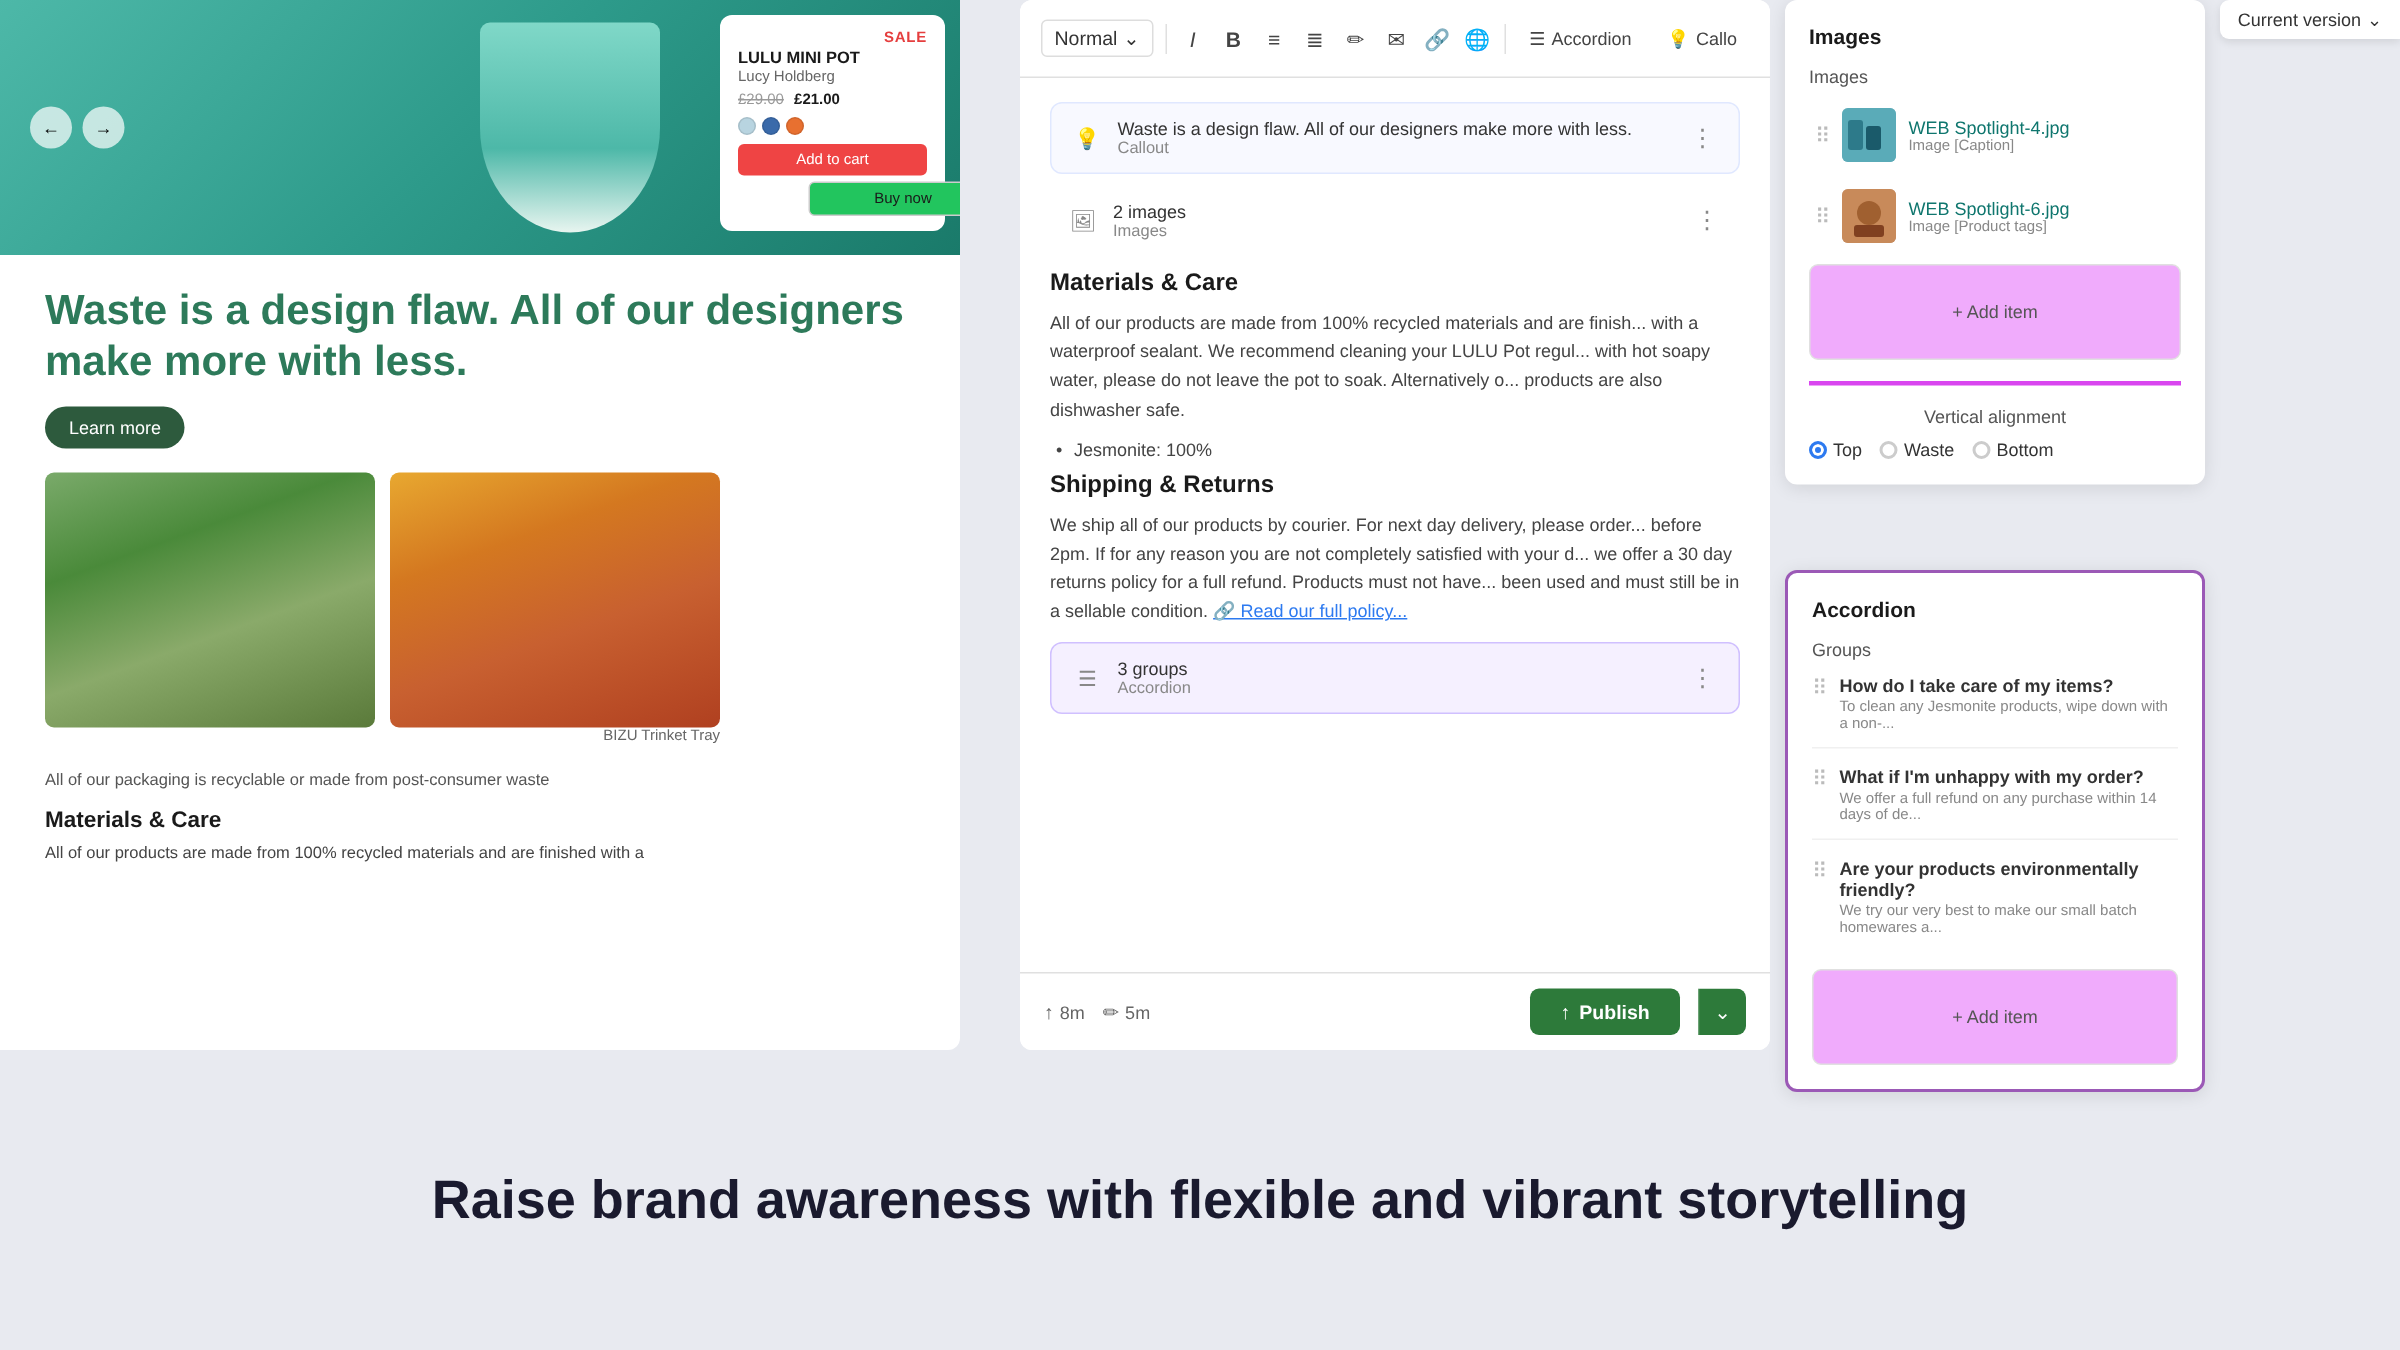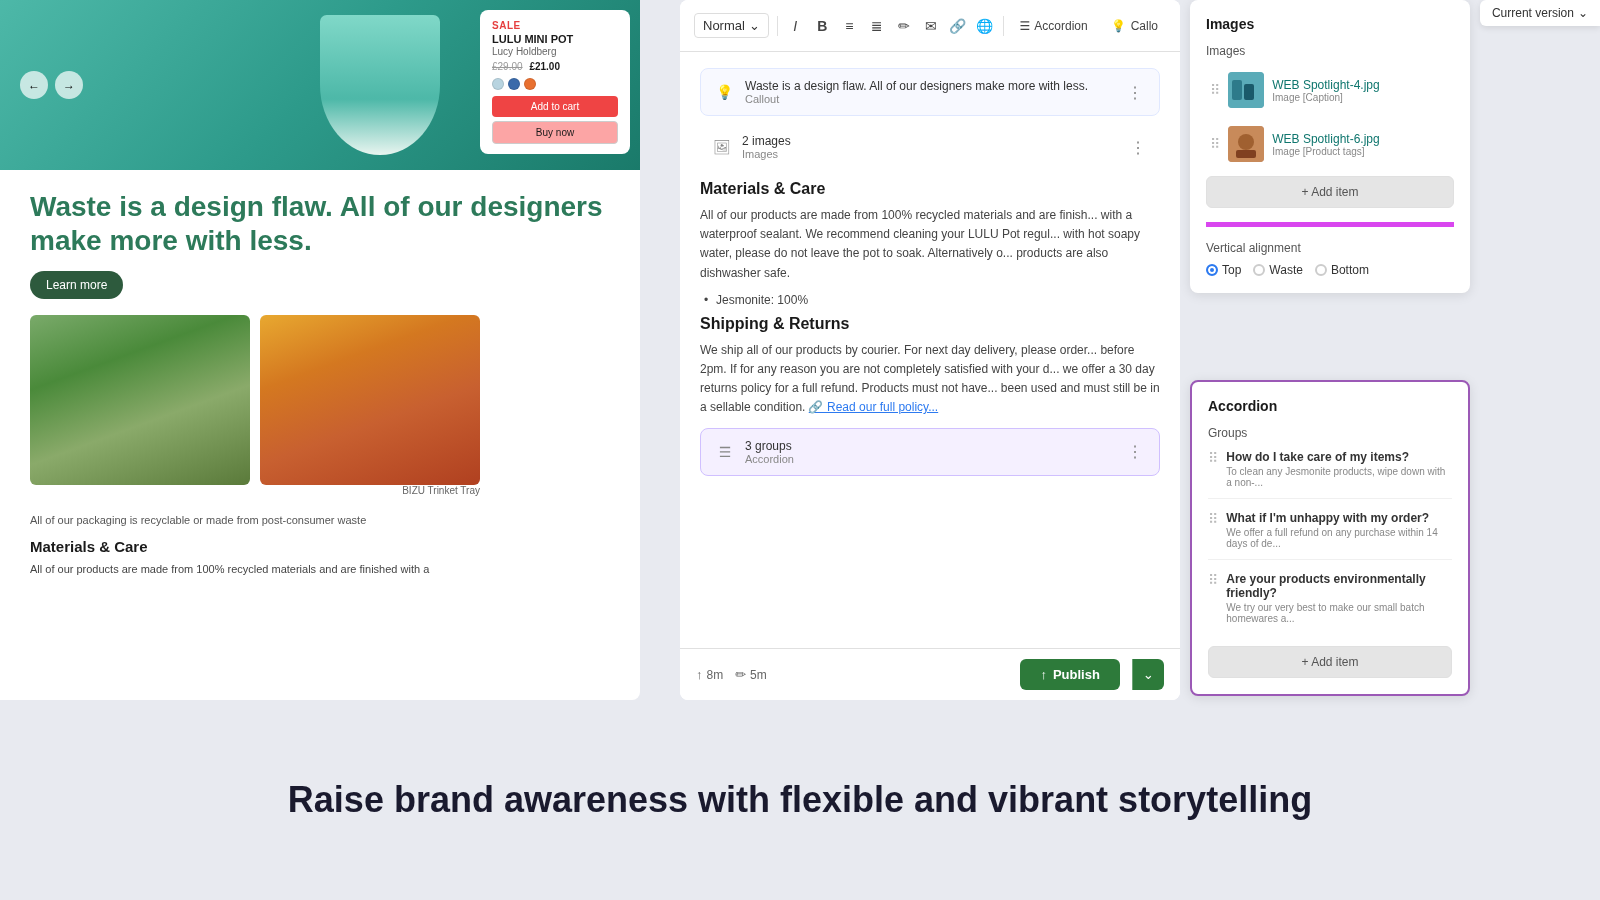--- a/index.html
+++ b/index.html
@@ -60,20 +60,21 @@
       border-radius: 8px;
       padding: 10px 12px;
       width: 150px;
       font-size: 11px;
     }
     .sale-badge {
       color: #e53e3e;
       font-weight: 700;
       font-size: 10px;
       letter-spacing: 0.5px;
+      text-align: right;
     }
     .product-name {
       font-weight: 700;
       font-size: 11px;
       color: #1a1a1a;
       margin-top: 2px;
     }
     .product-artist {
       color: #666;
       font-size: 10px;
@@ -97,28 +98,29 @@
       color: #fff;
       border: none;
       border-radius: 4px;
       padding: 5px 8px;
       font-size: 10px;
       cursor: pointer;
       margin-top: 6px;
     }
     .buy-now-btn {
       width: 100%;
-      background: #fca5a5;
+      background: #22c55e;
       color: #1a1a1a;
       border: 1px solid #ccc;
       border-radius: 4px;
       padding: 5px 8px;
       font-size: 10px;
       cursor: pointer;
       margin-top: 4px;
+      margin-left: 47px;
     }
 
     
     .preview-content {
       padding: 20px 30px;
     }
     .preview-headline {
       font-size: 28px;
       font-weight: 700;
       color: #2d7a5a;
@@ -416,32 +418,33 @@
       color: #888;
     }
     .add-item-btn {
       width: 100%;
       display: flex;
       align-items: center;
       justify-content: center;
       gap: 4px;
       border: 1px solid #e0e0e0;
       border-radius: 6px;
-      padding: 8px;
-      background: #e5e5e5;
+      padding: 24px;
+      background: #f0abfc;
       font-size: 12px;
       color: #555;
       cursor: pointer;
       margin-top: 8px;
     }
 
     .vertical-align-section {
       margin-top: 14px;
       padding-top: 14px;
-      border-top: 5px solid #d946ef;
+      border-top: 3px solid #d946ef;
+      text-align: center;
     }
     .vertical-align-label {
       font-size: 12px;
       color: #555;
       margin-bottom: 8px;
     }
     .align-options {
       display: flex;
       gap: 12px;
       align-items: center;

